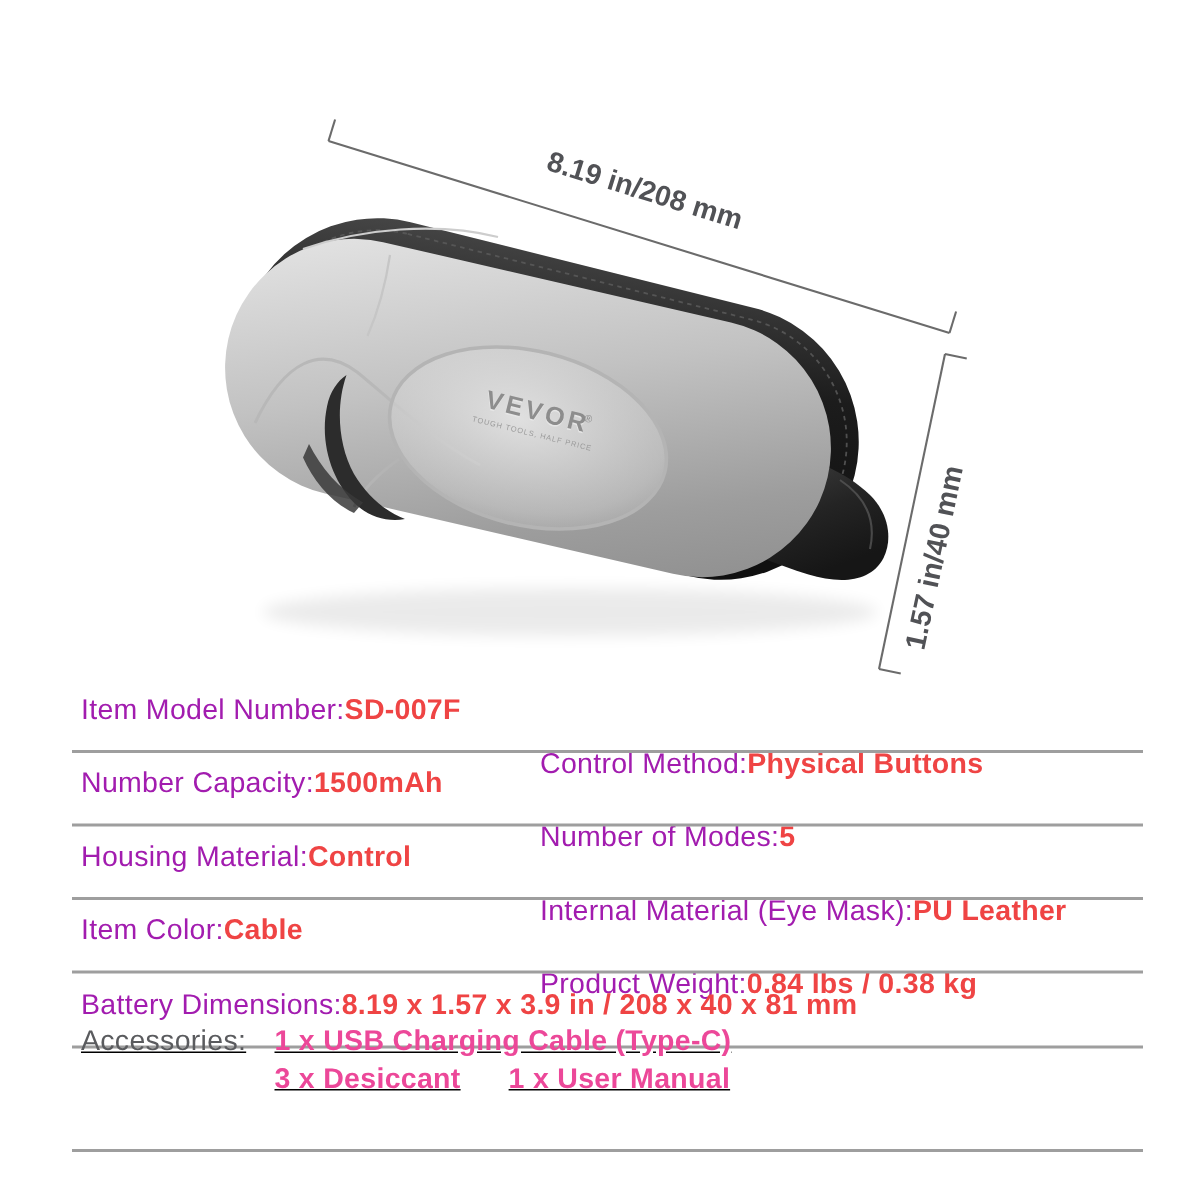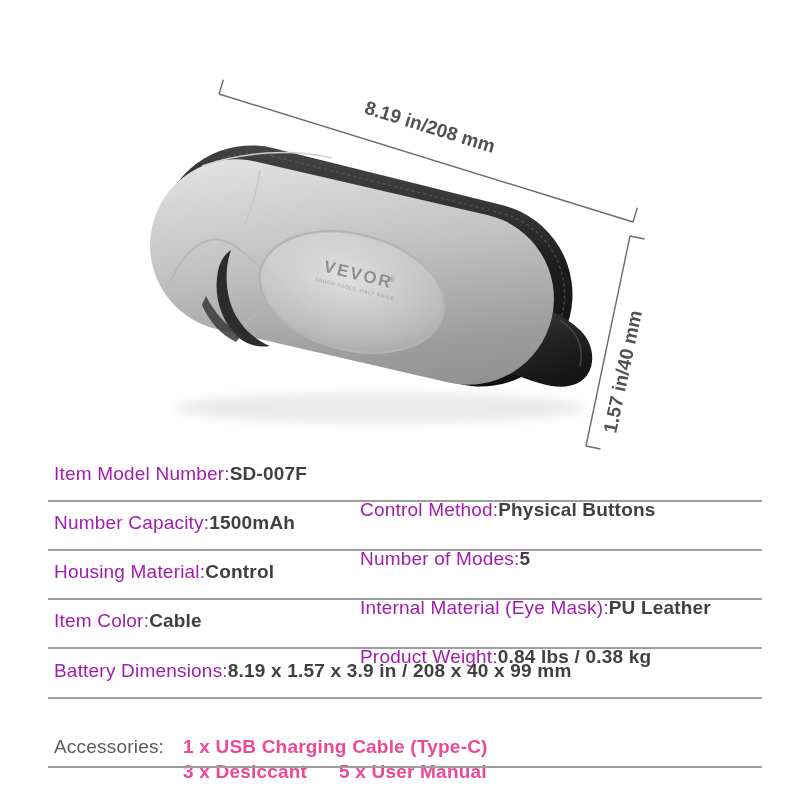--- a/index.html
+++ b/index.html
@@ -9,21 +9,21 @@
   }
   .product-area{position:absolute;left:0;top:0;width:800px;height:460px;}
   
   .spec-row{
     position:absolute;left:54px;width:712px;
     font-size:19px;letter-spacing:0.2px;line-height:24px;white-space:nowrap;
   }
   .cell{position:absolute;top:0;left:0;}
   .cell.col2{left:306px;margin-top:36px;}
   .lbl{color:#a21caf;font-weight:400;}
-  .val{color:#404040;font-weight:700;}
+  .val{color:#ef4444;font-weight:700;}
   .divider{position:absolute;left:48px;width:714px;height:2px;background:#9E9E9E;}
   .acc-row{position:absolute;left:54px;display:flex;font-size:19px;letter-spacing:0.2px;line-height:25px;white-space:nowrap;}
   .acc-label{width:129px;flex:none;color:#5A5B5E;}
   .acc-values{color:#ec4899;font-weight:700;}
   .acc-gap{display:inline-block;width:32px;}
 </style>
 </head>
 <body>
 
 <div class="stage">
@@ -126,26 +126,26 @@
   </div>
   <div class="divider" style="top:598px;"></div>
 
   <div class="spec-row" style="top:609px;">
     <div class="cell"><span class="lbl">Item Color:</span><span class="val">Cable</span></div>
     <div class="cell col2"><span class="lbl">Product Weight:</span><span class="val">0.84 lbs / 0.38 kg</span></div>
   </div>
   <div class="divider" style="top:647px;"></div>
 
   <div class="spec-row" style="top:659px;">
-    <div class="cell"><span class="lbl">Battery Dimensions:</span><span class="val">8.19 x 1.57 x 3.9 in / 208 x 40 x 99 mm</span></div>
+    <div class="cell"><span class="lbl">Battery Dimensions:</span><span class="val">8.19 x 1.57 x 3.9 in / 208 x 40 x 81 mm</span></div>
   </div>
   <div class="divider" style="top:697px;"></div>
 
-  <div class="acc-row" style="top:734px;">
+  <div class="acc-row" style="top:682px;text-decoration:underline;">
     <div class="acc-label">Accessories:</div>
     <div class="acc-values">
       <div>1 x USB Charging Cable (Type-C)</div>
-      <div><span>3 x Desiccant</span><span class="acc-gap"></span><span>5 x User Manual</span></div>
+      <div><span>3 x Desiccant</span><span class="acc-gap"></span><span>1 x User Manual</span></div>
     </div>
   </div>
   <div class="divider" style="top:766px;"></div>
 
 </div>
 
 </body></html>

